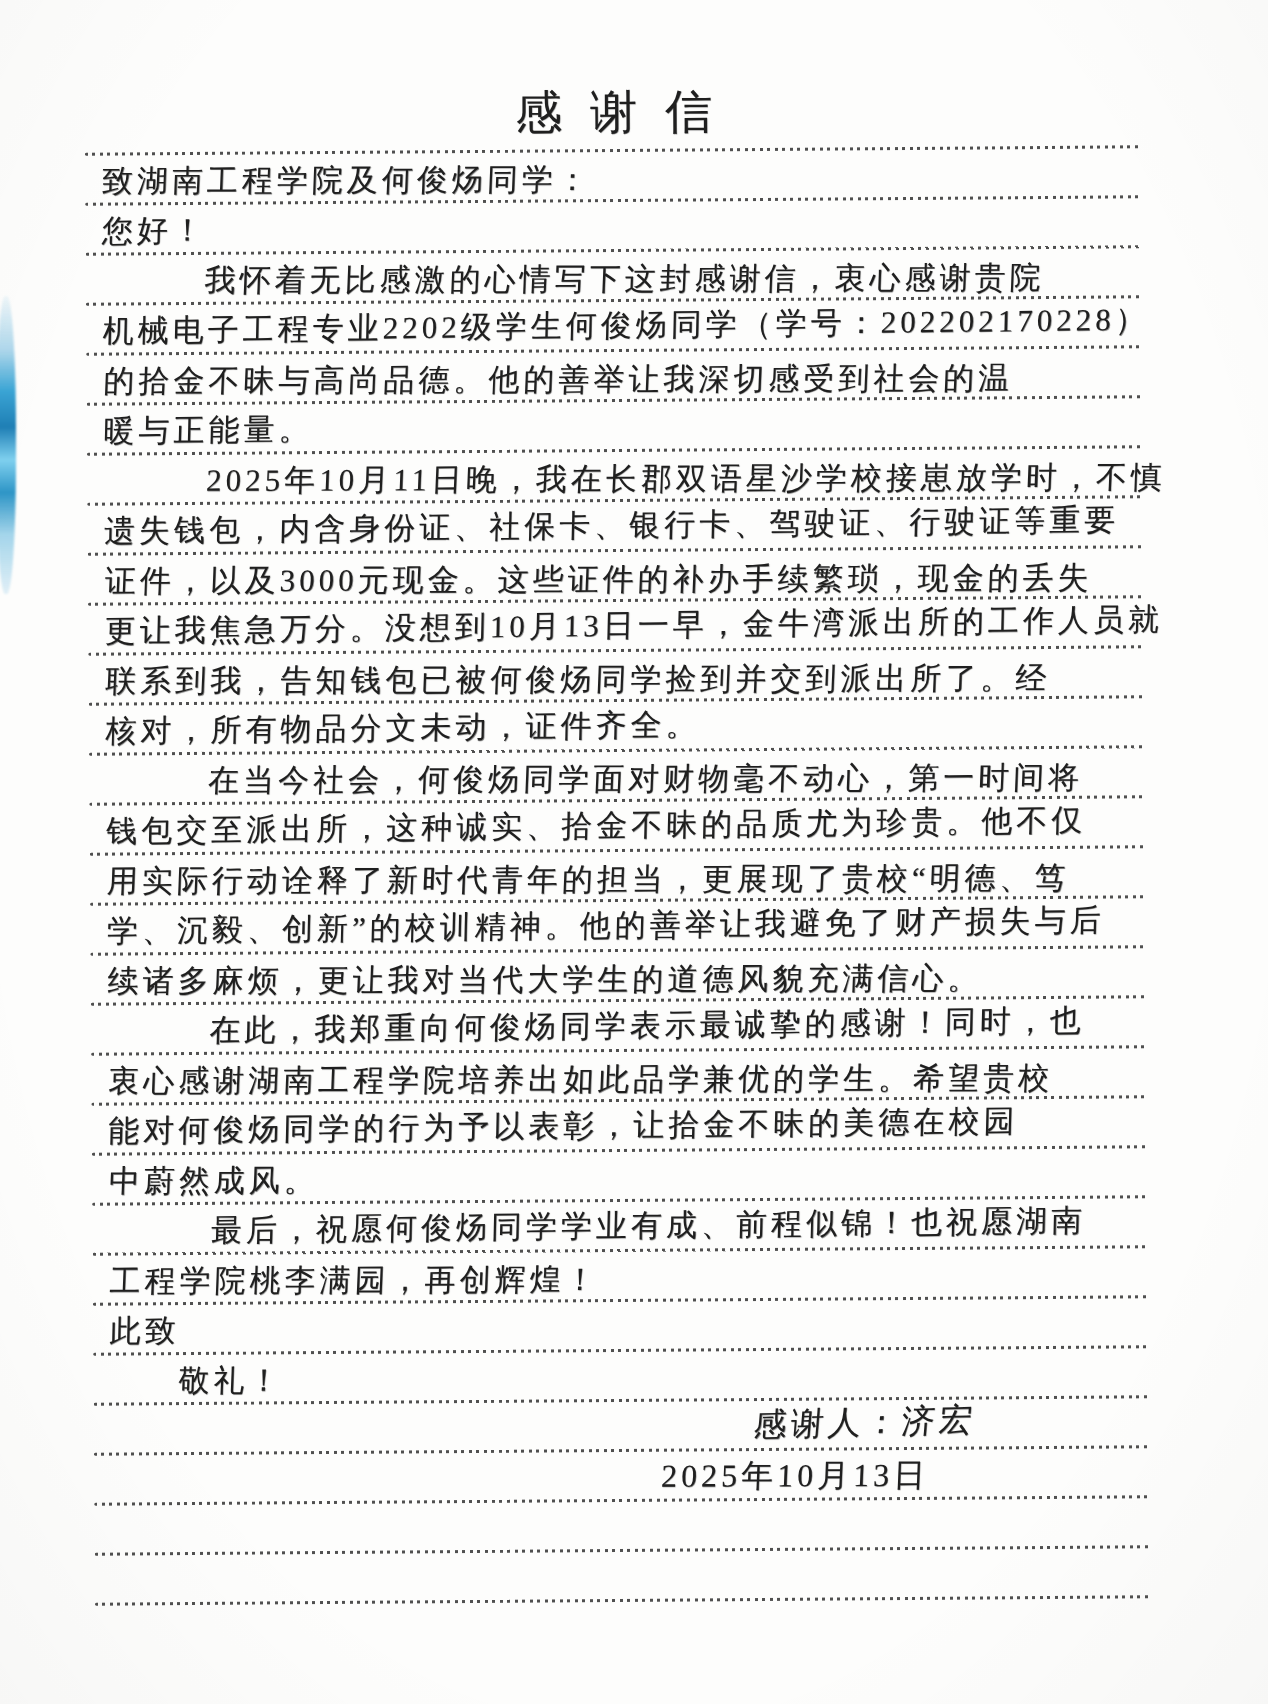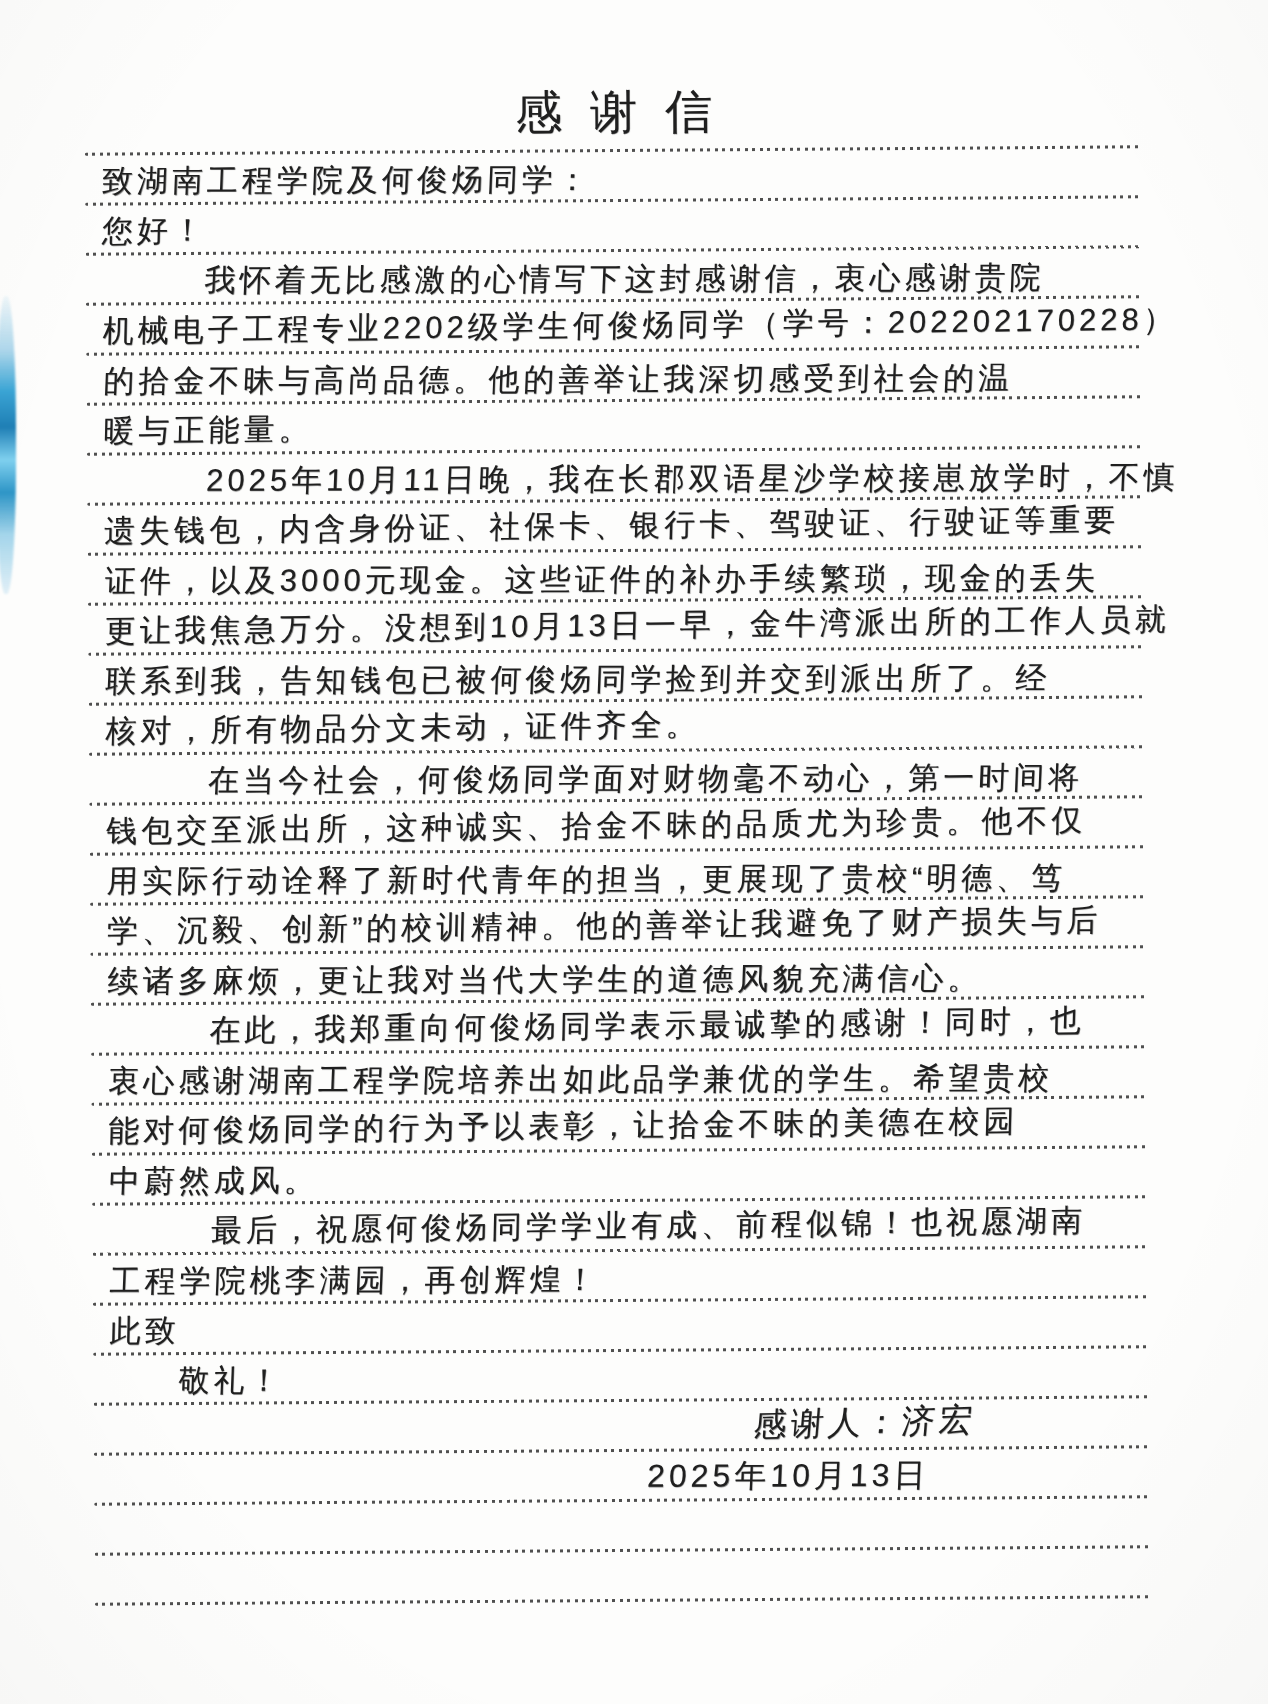--- a/index.html
+++ b/index.html
@@ -5,21 +5,21 @@
   html, body {
     margin: 0; padding: 0;
     background: #ffffff;
   }
   .page {
     position: relative;
     width: 1268px;
     height: 1704px;
     background: #fdfdfc;
     overflow: hidden;
-    font-family: Liberation Sans, sans-serif;
+    font-family: Liberation Serif, serif;
   }
   
   .page::before {
     content: "";
     position: absolute; inset: 0;
     background: radial-gradient(ellipse at 50% 45%, rgba(0,0,0,0) 70%, rgba(0,0,0,0.025) 100%);
     pointer-events: none;
   }
   
   .scan-stain {

